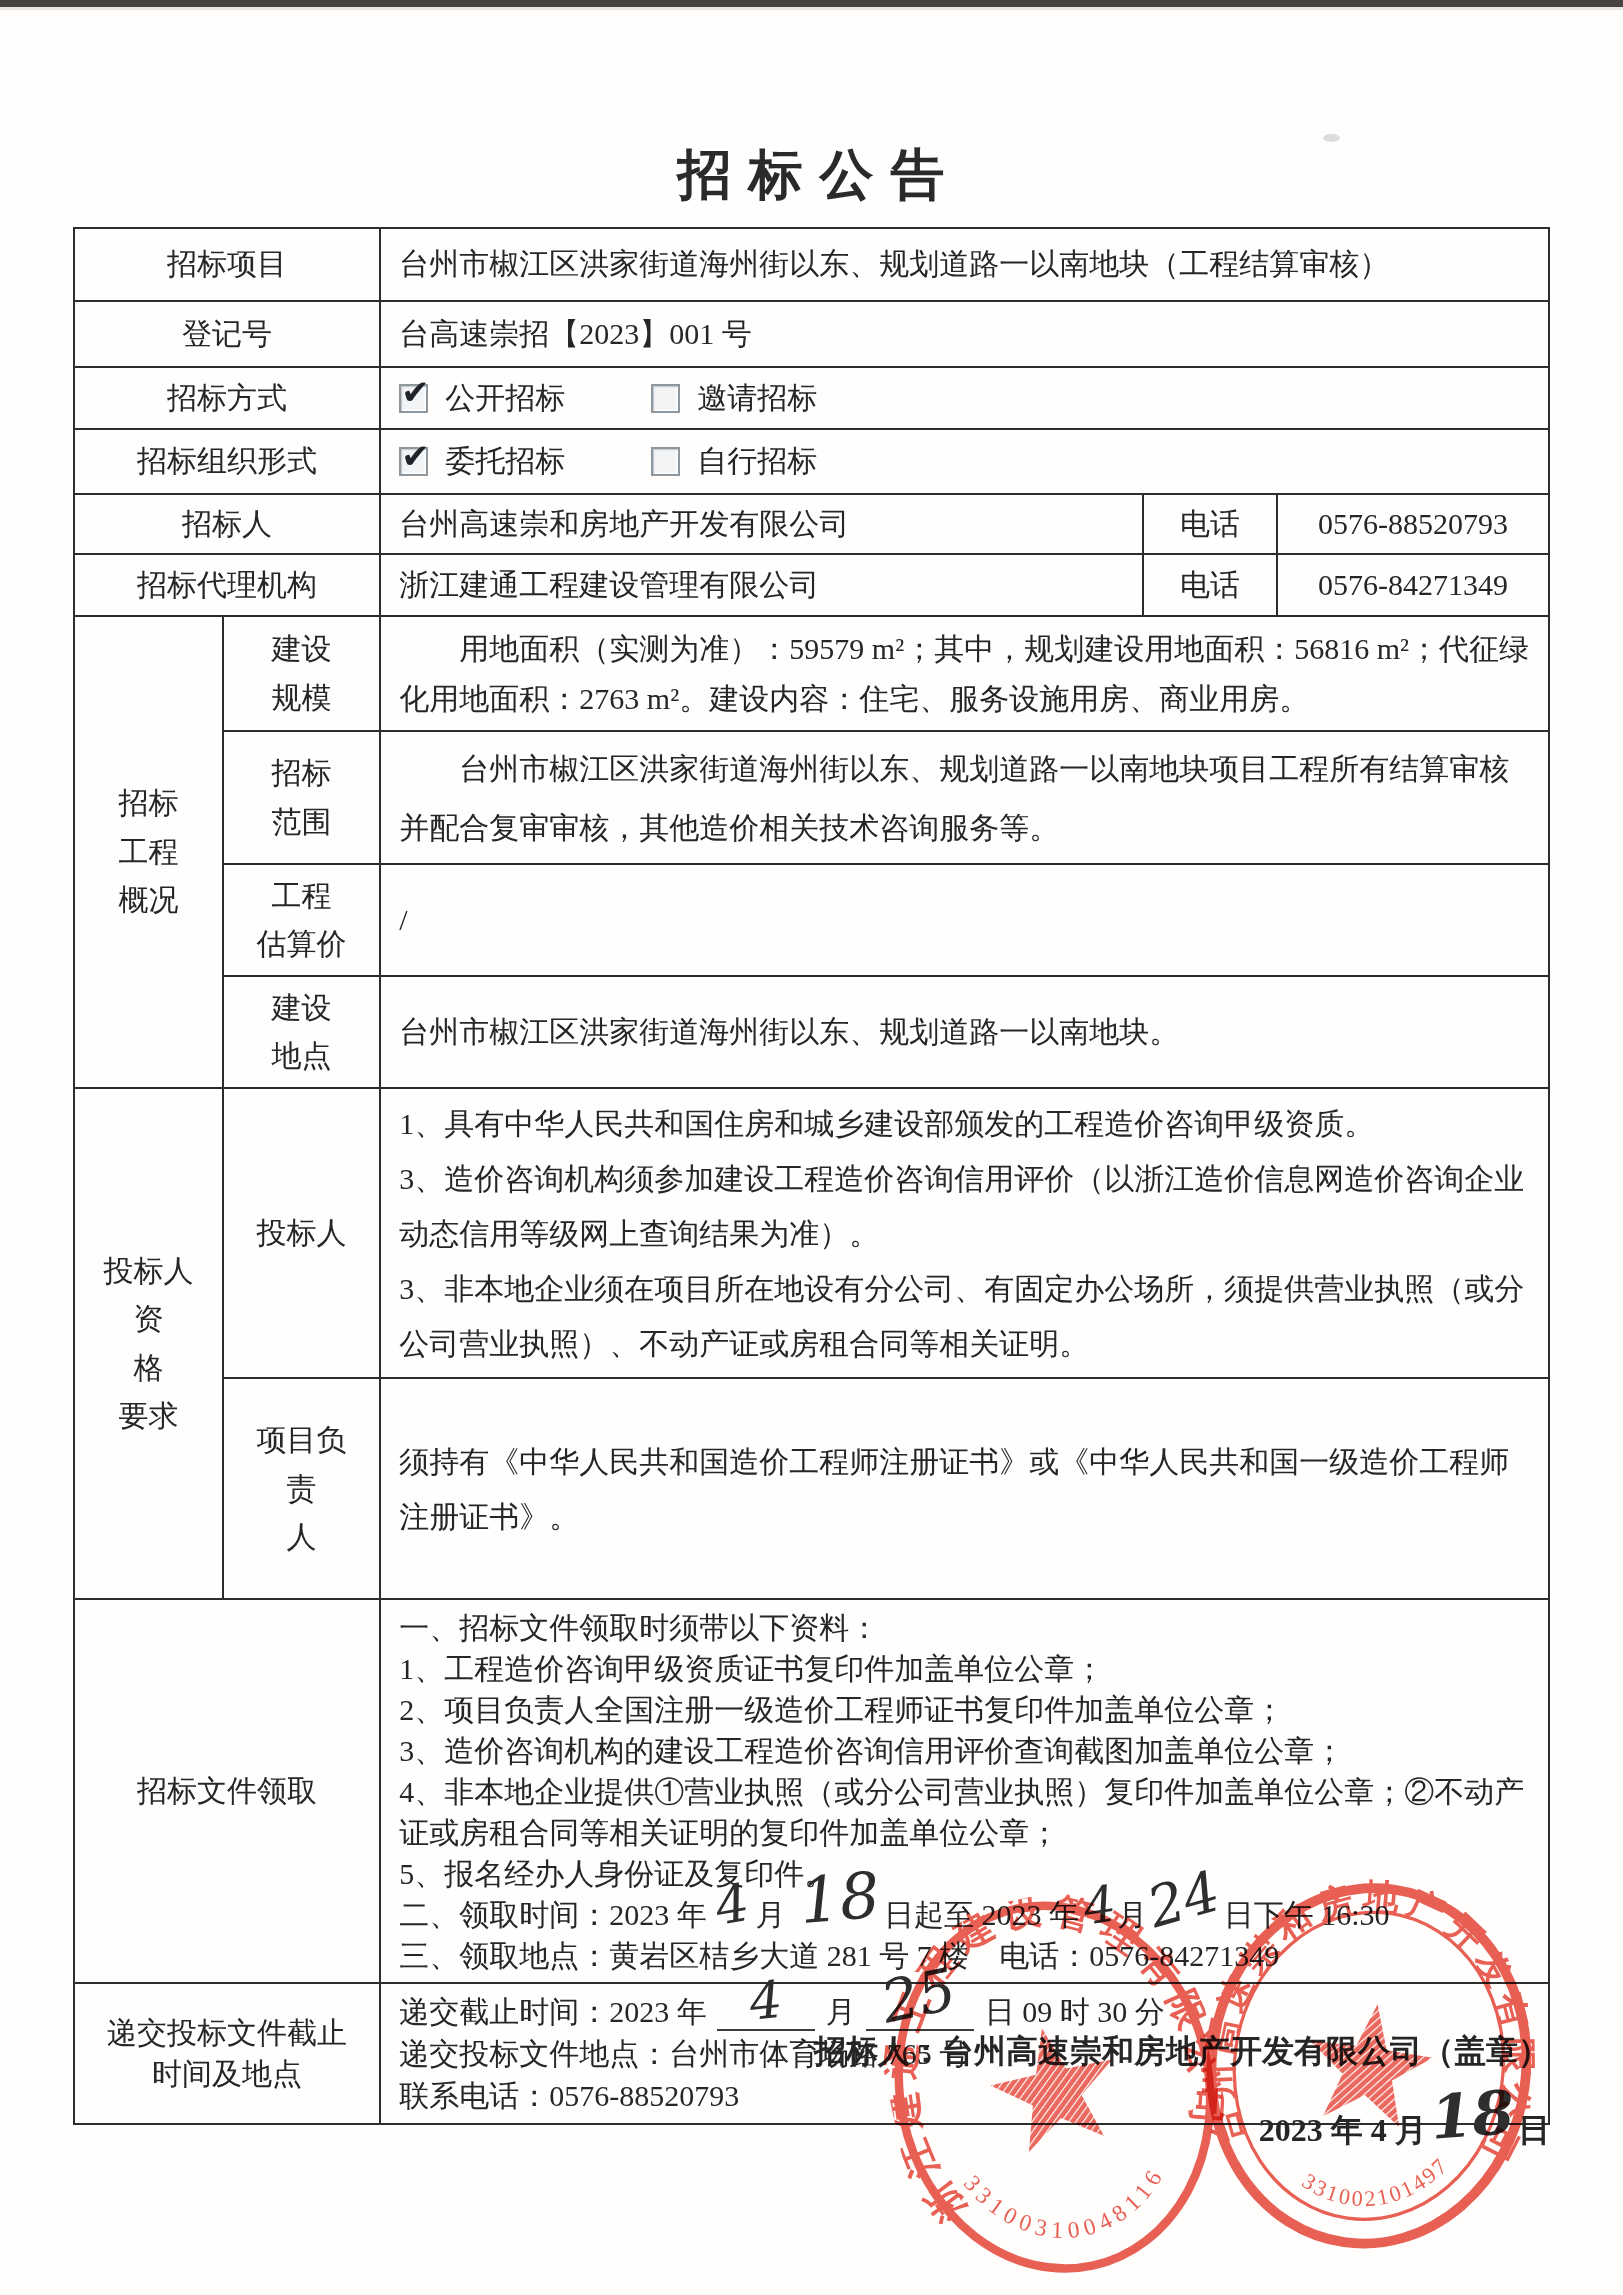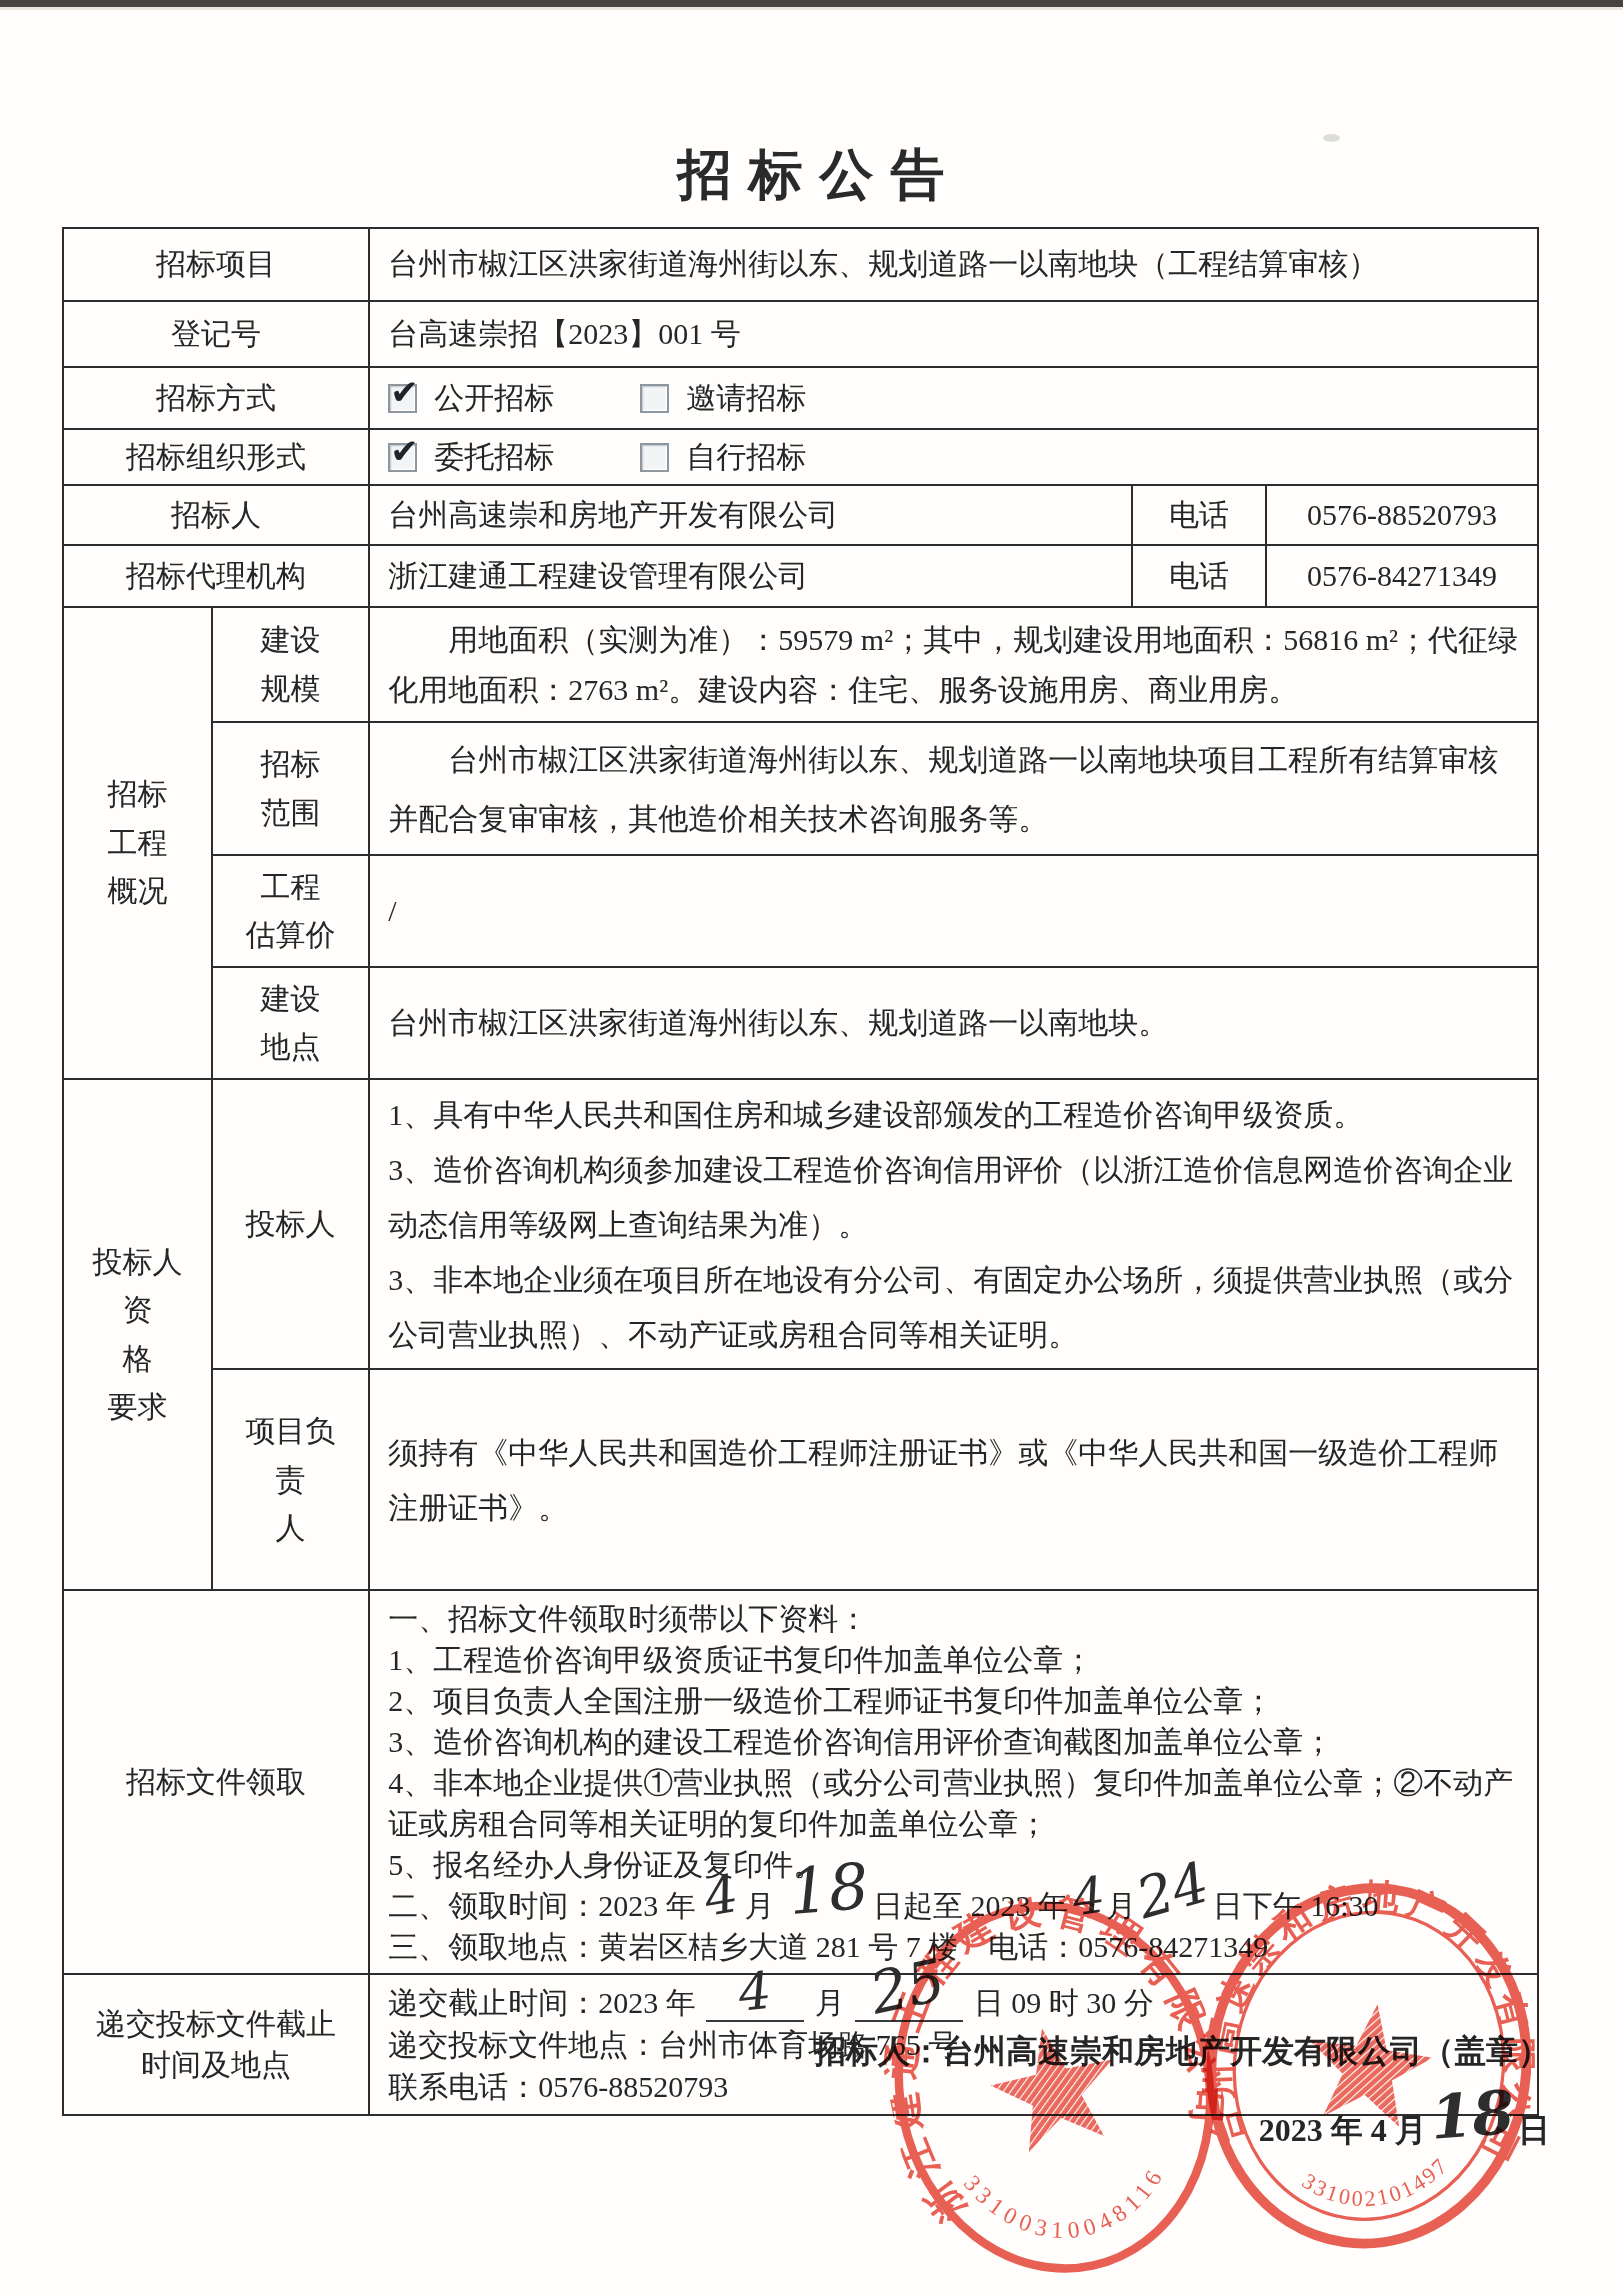--- a/index.html
+++ b/index.html
@@ -12,36 +12,36 @@
   .scan-top{position:absolute;left:0;top:0;width:100%;height:6.5px;background:#474340;}
   .scan-top-fade{position:absolute;left:0;top:6.5px;width:100%;height:3.3px;background:#d8d2c9;opacity:.55;}
   .artifact{position:absolute;background:#bfbfbf;border-radius:50%;opacity:.55;}
 
   .doc-title{
     position:absolute;left:8px;top:139px;width:100%;
     text-align:center;font-size:54px;font-weight:600;letter-spacing:17px;color:#2a2a2a;
   }
 
   table.main{
-    position:absolute;left:62px;top:227px;width:1475px;
+    position:absolute;left:73px;top:227px;width:1475px;
     border-collapse:collapse;table-layout:fixed;
   }
   table.main td{
     border:2px solid #2d2d2d;
     font-size:30px;color:#262626;
     padding:6.5px 18.3px;vertical-align:middle;
   }
   td.lab{text-align:center;padding:6.5px 5.2px;}
   td.lab .ll{display:block;line-height:1.62;}
   td.val{text-align:left;}
   td.center{text-align:center;}
   .indent{text-indent:2em;}
 
   tr.r-project{height:73px;} tr.r-reg{height:66px;}
-  tr.r-method{height:62px;}  tr.r-org{height:56px;}
+  tr.r-method{height:62px;}  tr.r-org{height:65px;}
   tr.r-tenderer{height:60px;} tr.r-agency{height:62px;}
   tr.r-scale{height:103px;}   tr.r-scope{height:120px;}
   tr.r-est{height:85px;}     tr.r-loc{height:98px;}
   tr.r-bidder{height:279px;}  tr.r-leader{height:221px;}
   tr.r-pickup{height:374px;}  tr.r-submit{height:131px;}
 
   .cbline{display:flex;align-items:center;}
   .cb{
     width:25px;height:25px;flex:0 0 25px;
     border:2px solid #8f979e;background:#f2f4f6;

